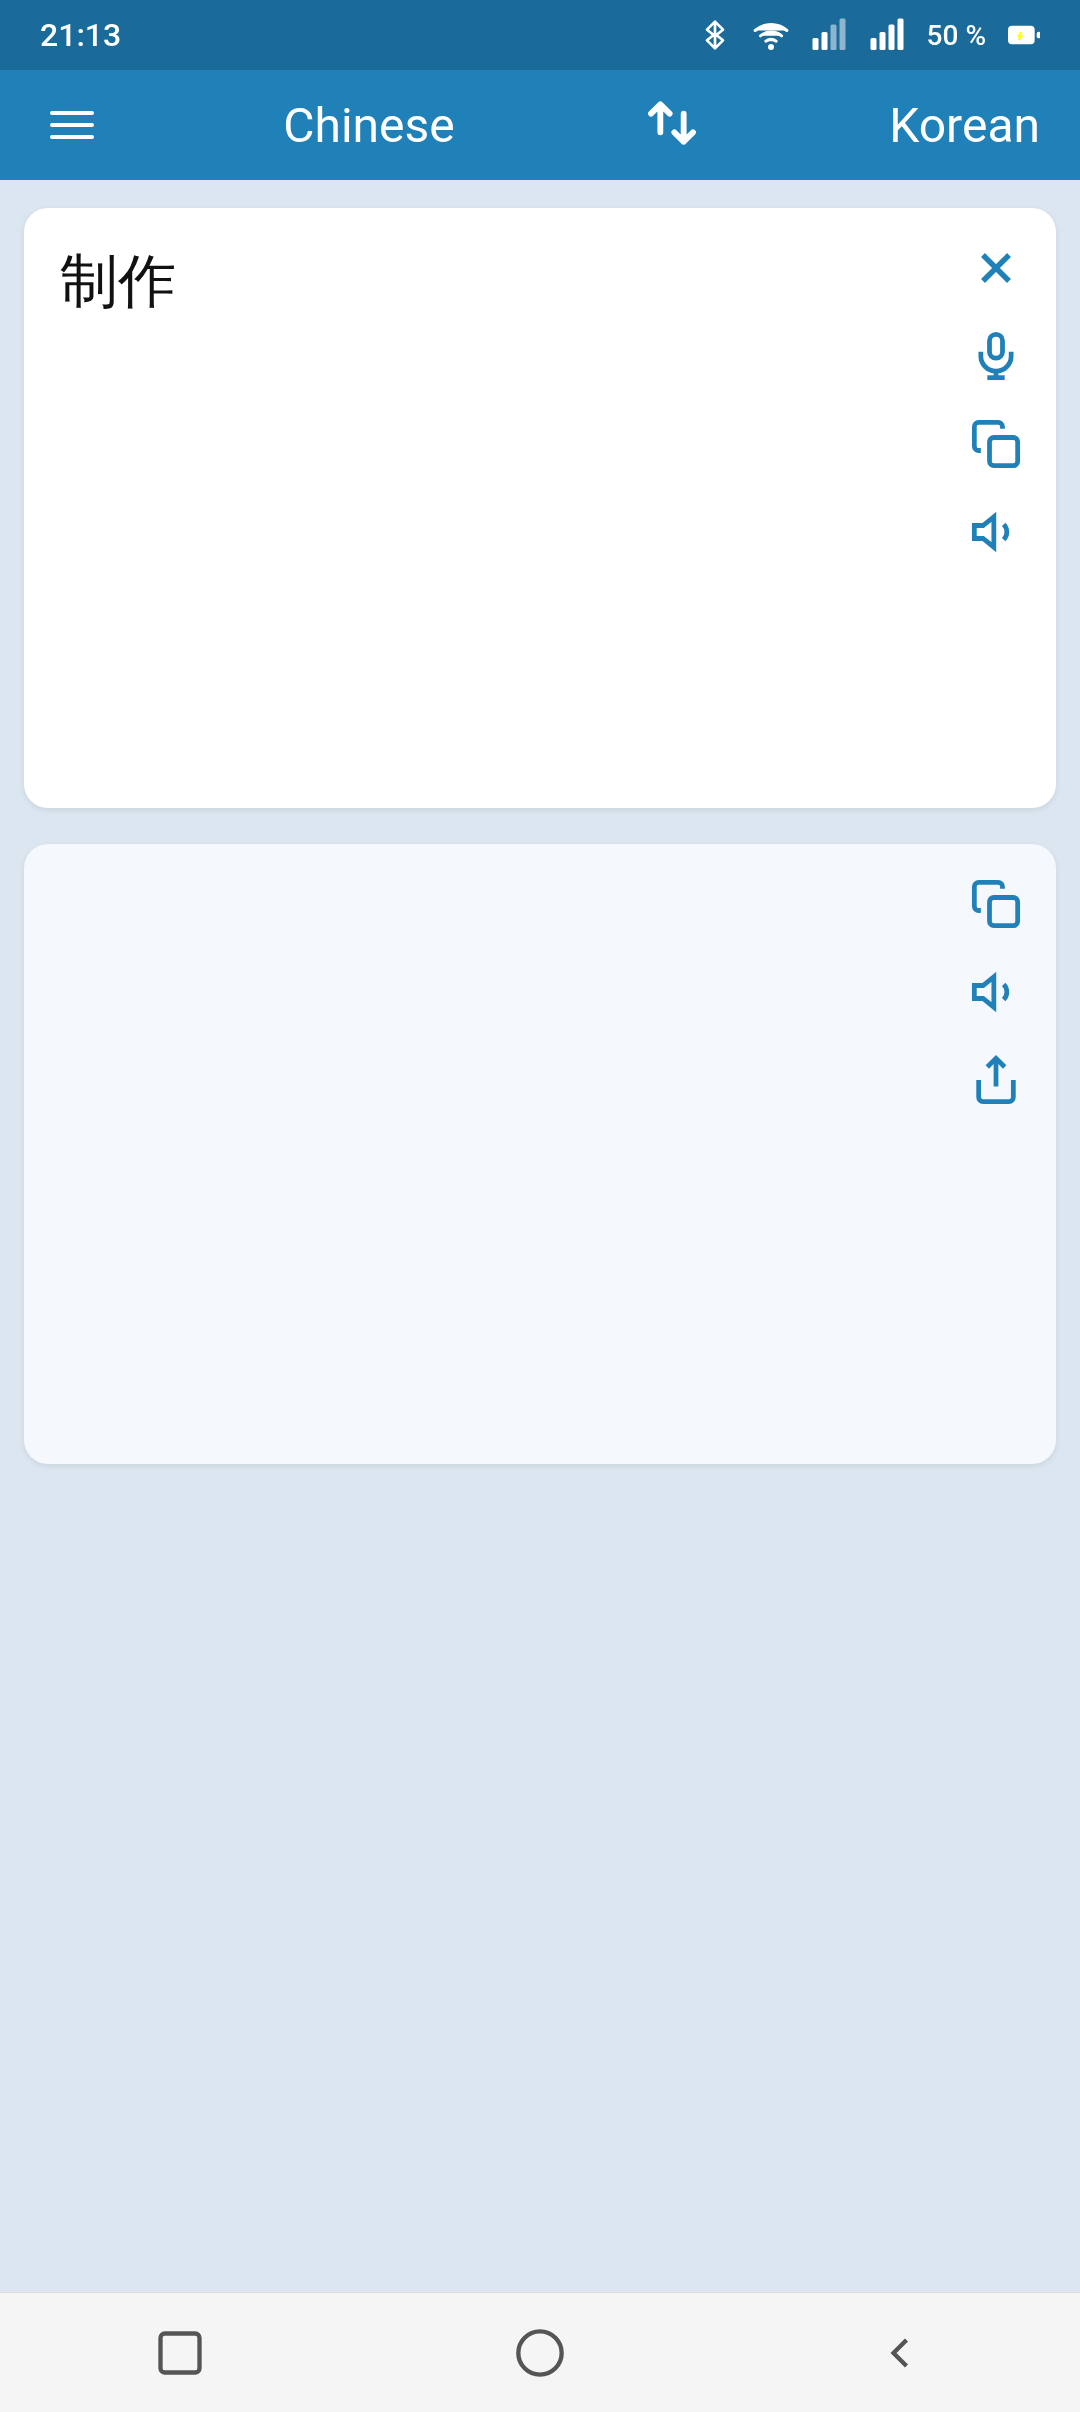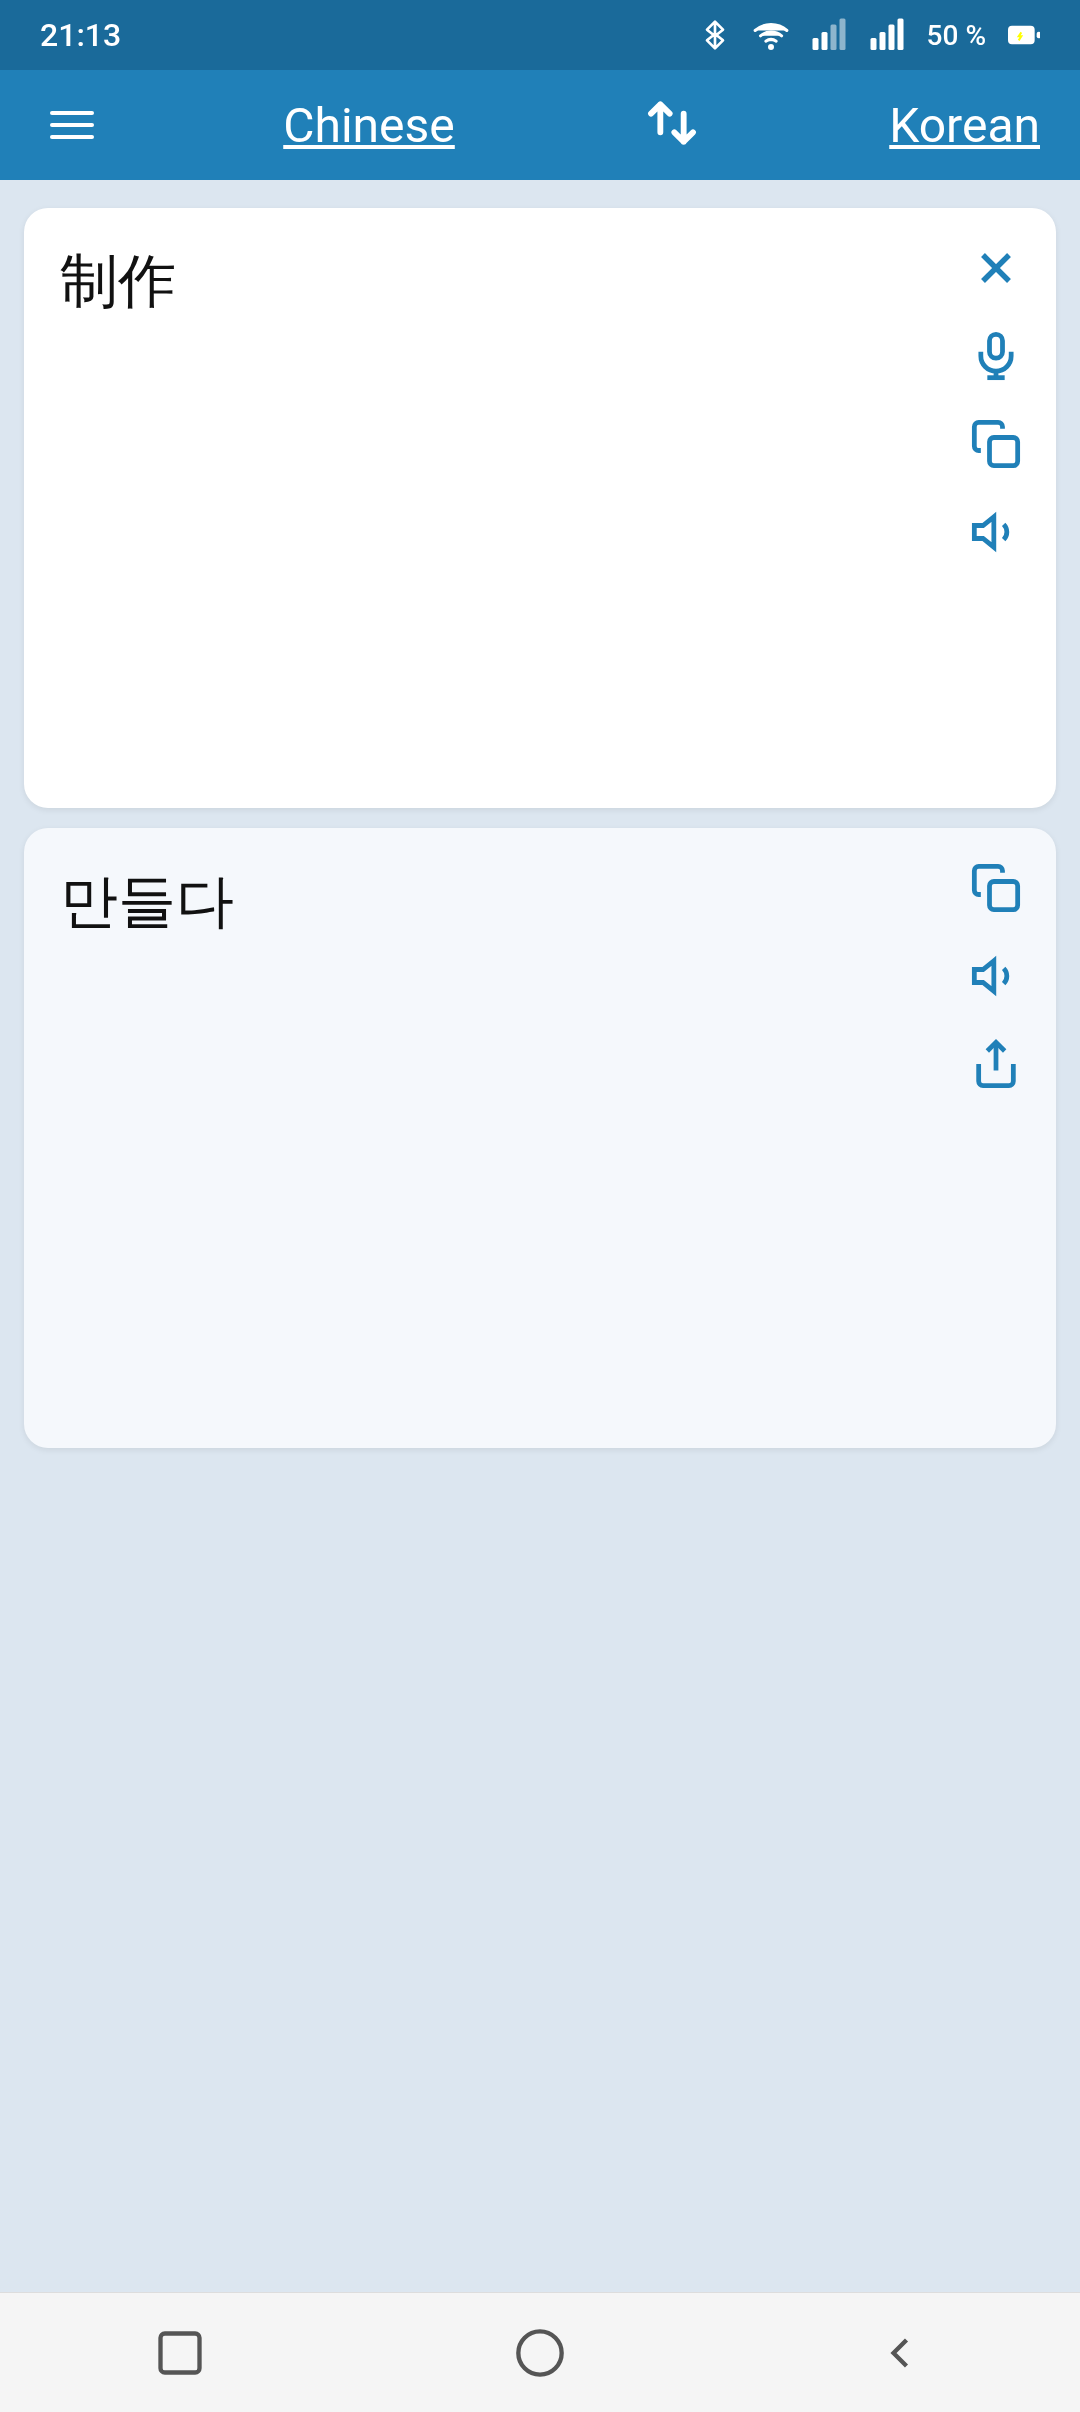--- a/index.html
+++ b/index.html
@@ -72,35 +72,34 @@
       width: 44px;
       height: 4px;
       background: white;
       border-radius: 2px;
     }
 
     .app-bar-title {
       font-size: 48px;
       font-weight: 400;
       color: white;
-      text-decoration: underline;
     }
 
     .swap-btn {
       cursor: pointer;
       padding: 10px;
     }
 
     
     .main-content {
       flex: 1;
       padding: 28px 24px;
       display: flex;
       flex-direction: column;
-      gap: 20px;
+      gap: 36px;
       background-color: #dce6f0;
     }
 
     
     .card {
       background-color: #ffffff;
       border-radius: 24px;
       padding: 36px 36px 36px 36px;
       position: relative;
       box-shadow: 0 2px 6px rgba(0,0,0,0.08);
@@ -277,21 +276,20 @@
       <div class="action-btn">
         <svg viewBox="0 0 24 24">
           <polygon points="11 5 6 9 2 9 2 15 6 15 11 19 11 5"></polygon>
           <path d="M15.54 8.46a5 5 0 0 1 0 7.07"></path>
         </svg>
       </div>
     </div>
   </div>
 
   <div class="card card-target">
-    <div class="card-text">만들다</div>
     <div class="card-actions">
 
       <div class="action-btn">
         <svg viewBox="0 0 24 24">
           <rect x="9" y="9" width="13" height="13" rx="2"></rect>
           <path d="M5 15H4a2 2 0 0 1-2-2V4a2 2 0 0 1 2-2h9a2 2 0 0 1 2 2v1"></path>
         </svg>
       </div>
 
       <div class="action-btn">

